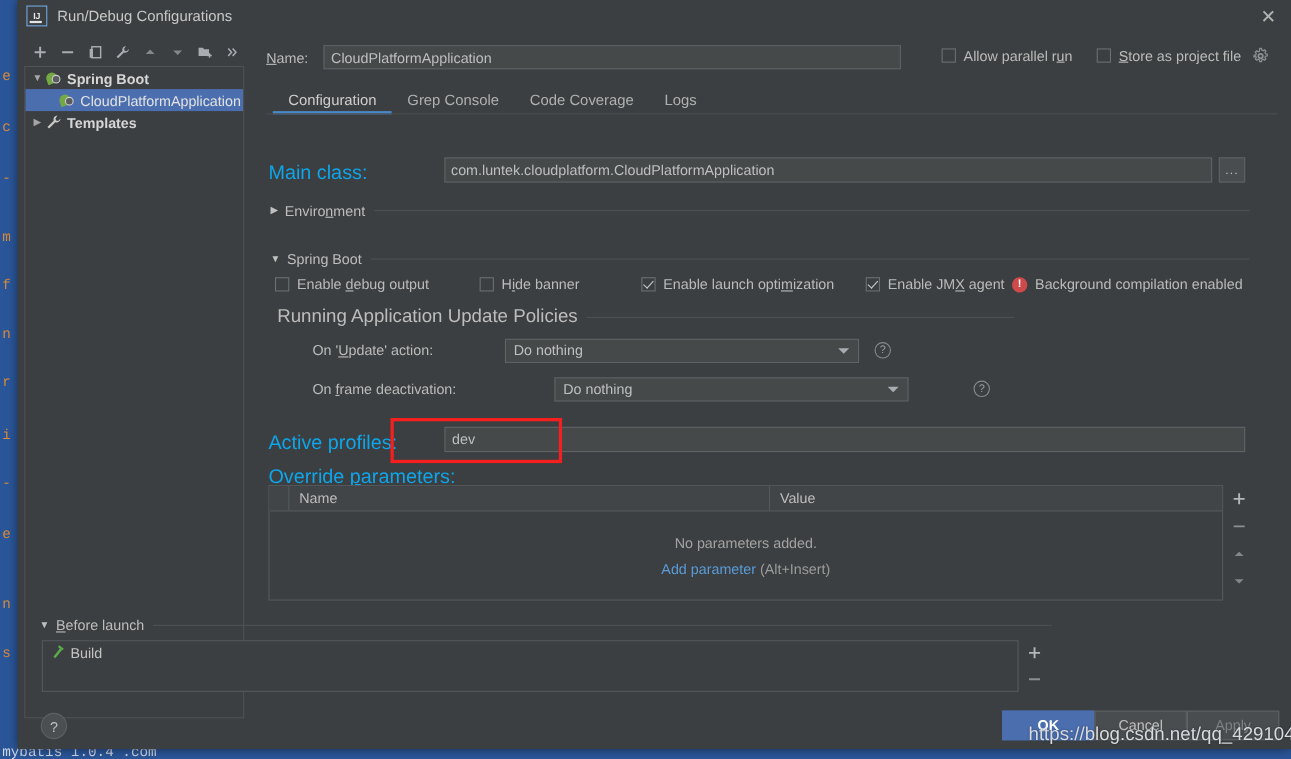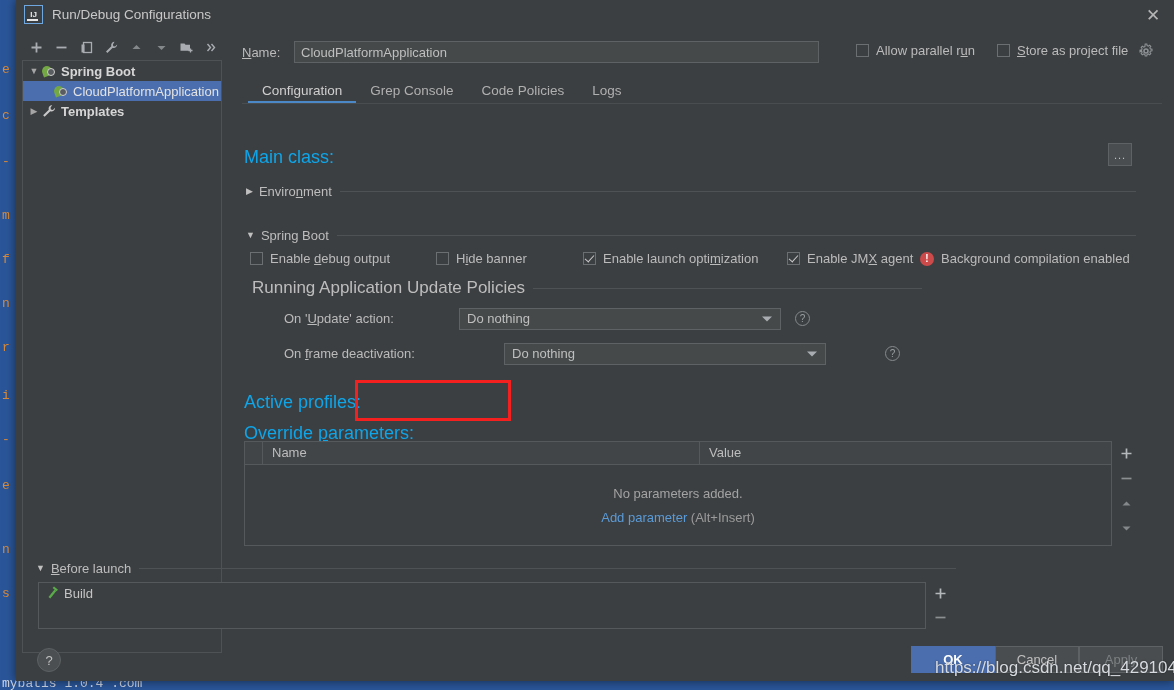--- a/index.html
+++ b/index.html
@@ -476,29 +476,30 @@
     <div id="gear-icon-btn">
       <svg width="16" height="16" viewBox="0 0 16 16">
         <path d="M8 5.2a2.8 2.8 0 1 0 0 5.6 2.8 2.8 0 0 0 0-5.6zm0 1.6a1.2 1.2 0 1 1 0 2.4 1.2 1.2 0 0 1 0-2.4z" fill="#8d9194"></path>
         <path d="M7.2 1h1.6l.3 1.6 1.2.5 1.3-.9 1.2 1.2-.9 1.3.5 1.2 1.6.3v1.6l-1.6.3-.5 1.2.9 1.3-1.2 1.2-1.3-.9-1.2.5-.3 1.6H7.2l-.3-1.6-1.2-.5-1.3.9-1.2-1.2.9-1.3-.5-1.2L2 8.8V7.2l1.6-.3.5-1.2-.9-1.3 1.2-1.2 1.3.9 1.2-.5z" fill="none" stroke="#8d9194" stroke-width="1.1"></path>
       </svg>
     </div>
 
     <div id="tabs">
       <div class="tab active">Configuration</div>
       <div class="tab">Grep Console</div>
-      <div class="tab">Code Policies</div>
+      <div class="tab">Code Coverage</div>
       <div class="tab">Logs</div>
     </div>
     <div id="tab-sep"></div>
 
     <div id="form-area">
 
       <div id="mainclass-row">
         <span id="mainclass-label" class="row-label">Main class:</span>
+        <input id="mainclass-input" type="text" value="com.luntek.cloudplatform.CloudPlatformApplication" style="">
         <div id="mainclass-browse">...</div>
       </div>
 
       <div class="section-header" id="env-header">
         <span class="sec-tri">▶</span>
         <span class="sec-title">Enviro<span class="u">n</span>ment</span>
         <span class="sec-line"></span>
       </div>
 
       <div class="section-header" id="springboot-header">
@@ -548,20 +549,21 @@
         <span class="policy-label"><span>On </span><span class="u">f</span><span>rame deactivation:</span></span>
         <div class="combo">
           <span>Do nothing</span>
           <span class="arw"></span>
         </div>
         <div class="help-circle">?</div>
       </div>
 
       <div id="profiles-row">
         <span id="profiles-label" class="row-label">Active profiles:</span>
+        <input id="profiles-input" type="text" value="dev" style="">
         <div id="profiles-highlight"></div>
       </div>
 
       <span id="override-label" class="row-label"><span>Override </span><span class="u">p</span><span>arameters:</span></span>
 
       <div id="params-table">
         <div id="params-head">
           <div class="col" id="col-spacer"></div>
           <div class="col" id="col-name">Name</div>
           <div class="col" id="col-value">Value</div>

